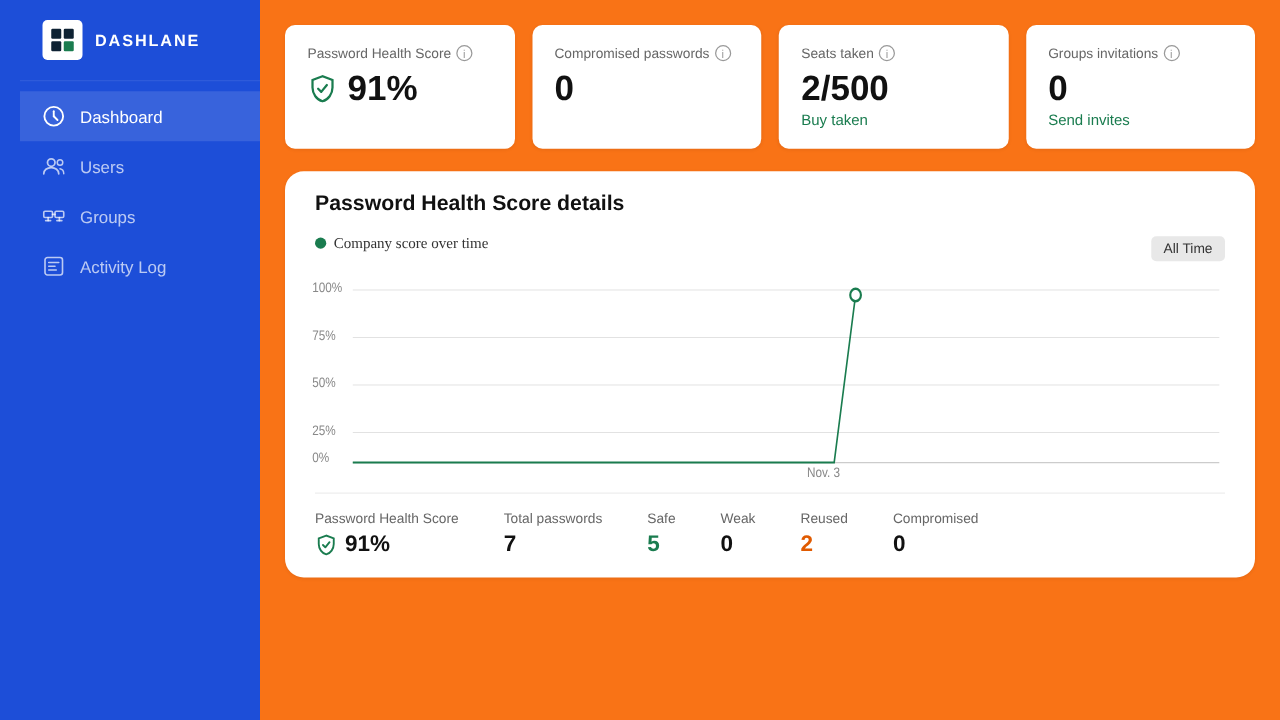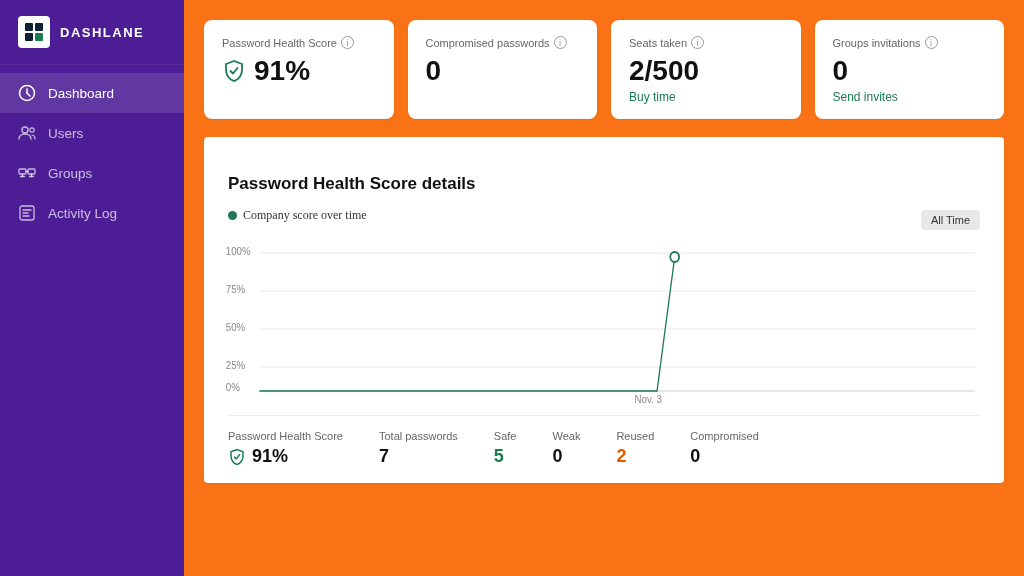--- a/index.html
+++ b/index.html
@@ -1,26 +1,27 @@
 <!DOCTYPE html>
 <html><head>
   <meta charset="utf-8">
   <style>
     * { box-sizing: border-box; margin: 0; padding: 0; }
     body { font-family: -apple-system, BlinkMacSystemFont, 'Segoe UI', sans-serif; background: #f0f2f5; display: flex; height: 576px; width: 1024px; overflow: hidden; }
 
     
     .sidebar {
-      width: 184px;
-      background: #4c1d95;
+      width: 208px;
+      background: #1d4ed8;
       color: #fff;
       display: flex;
       flex-direction: column;
       flex-shrink: 0;
       height: 100%;
+      padding-left: 16px;
     }
     .sidebar-logo {
       padding: 16px 18px;
       display: flex;
       align-items: center;
       gap: 10px;
       border-bottom: 1px solid rgba(255,255,255,0.08);
     }
     .logo-icon {
       width: 32px;
@@ -112,22 +113,22 @@
       font-size: 12px;
       color: #1a7c4f;
       margin-top: 6px;
       cursor: pointer;
       text-decoration: none;
     }
 
     
     .details-card {
       background: #fff;
-      border-radius: 4px;
-      padding: 37px 24px 0;
+      border-radius: 15px;
+      padding: 16px 24px 0;
       box-shadow: 0 1px 3px rgba(0,0,0,0.07);
     }
     .details-title {
       font-size: 17px;
       font-weight: 700;
       color: #111;
       margin-bottom: 14px;
     }
     .chart-legend {
       display: flex;
@@ -284,21 +285,21 @@
     </div>
 
     <div class="stat-card">
       <div class="stat-card-label">
         <span>Seats taken</span>
         <span class="info-icon">i</span>
       </div>
       <div class="stat-card-value">
         <span>2/500</span>
       </div>
-      <a class="stat-card-link">Buy time</a>
+      <a class="stat-card-link">Buy taken</a>
     </div>
 
     <div class="stat-card">
       <div class="stat-card-label">
         <span>Groups invitations</span>
         <span class="info-icon">i</span>
       </div>
       <div class="stat-card-value">
         <span>0</span>
       </div>

